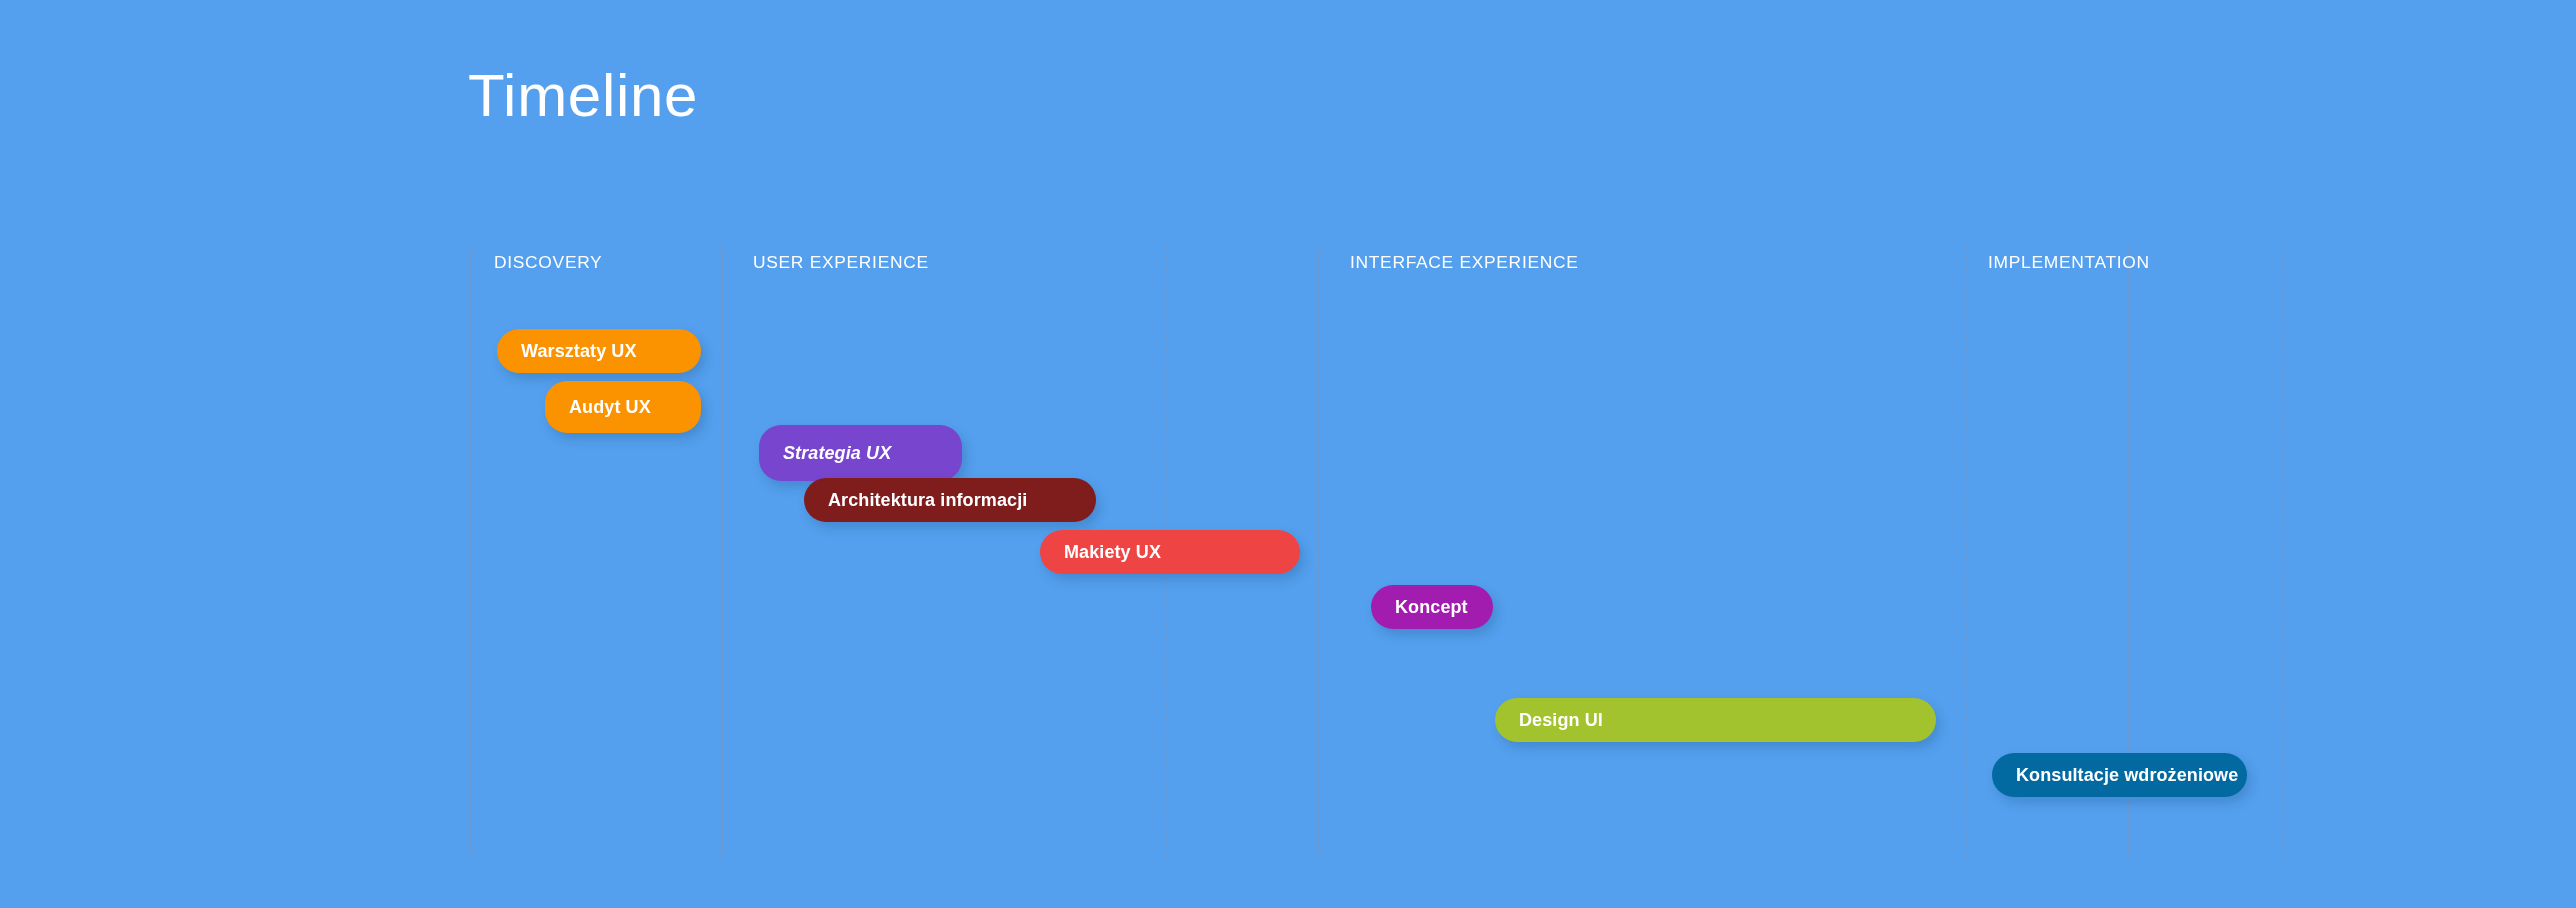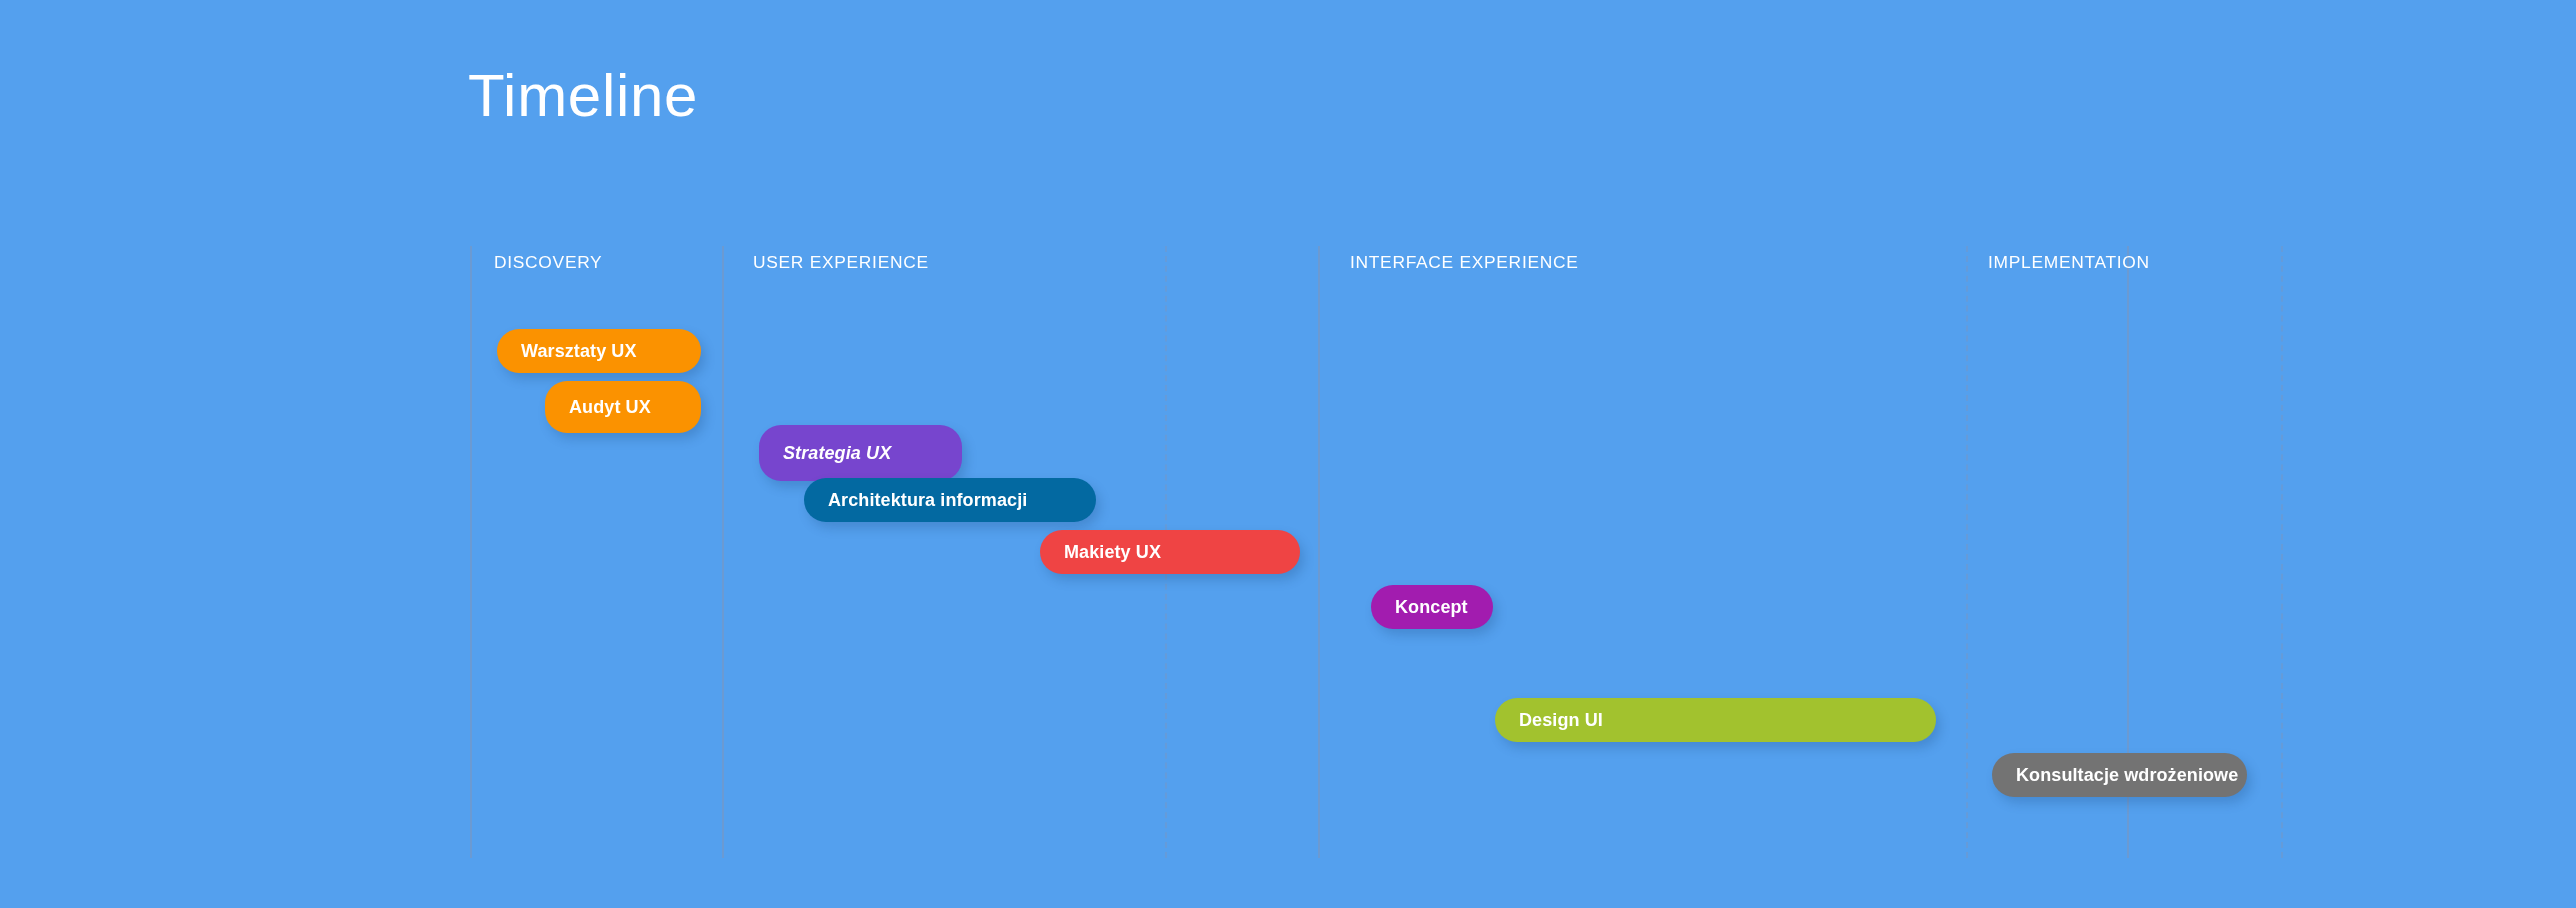--- a/index.html
+++ b/index.html
@@ -108,31 +108,31 @@
       <div class="phase-label" style="left: 1988px;">IMPLEMENTATION</div>
       <div class="bar" style="left: 497px; width: 204px; top: 329px; height: 44px; border-radius: 22px; background: rgb(251, 146, 0);">
         <span class="bar-label">Warsztaty UX</span>
       </div>
       <div class="bar" style="left: 545px; width: 156px; top: 381px; height: 52px; border-radius: 22px; background: rgb(251, 146, 0);">
         <span class="bar-label">Audyt UX</span>
       </div>
       <div class="bar" style="left: 759px; width: 203px; top: 425px; height: 56px; border-radius: 22px; background: rgb(119, 69, 206); font-style: italic;">
         <span class="bar-label">Strategia UX</span>
       </div>
-      <div class="bar" style="left: 804px; width: 292px; top: 478px; height: 44px; border-radius: 22px; background: #0369a1;">
+      <div class="bar" style="left: 804px; width: 292px; top: 478px; height: 44px; border-radius: 22px; background: #7f1d1d;">
         <span class="bar-label">Architektura informacji</span>
       </div>
       <div class="bar" style="left: 1040px; width: 260px; top: 530px; height: 44px; border-radius: 22px; background: #ef4444;">
         <span class="bar-label">Makiety UX</span>
       </div>
       <div class="bar" style="left: 1371px; width: 122px; top: 585px; height: 44px; border-radius: 22px; background: #a21caf;">
         <span class="bar-label">Koncept</span>
       </div>
       <div class="bar" style="left: 1495px; width: 441px; top: 698px; height: 44px; border-radius: 22px; background: rgb(162, 194, 46);">
         <span class="bar-label">Design UI</span>
       </div>
-      <div class="bar" style="left: 1992px; width: 255px; top: 753px; height: 44px; border-radius: 22px; background: #737373;">
+      <div class="bar" style="left: 1992px; width: 255px; top: 753px; height: 44px; border-radius: 22px; background: #0369a1;">
         <span class="bar-label">Konsultacje wdrożeniowe</span>
       </div>
     </div>
 
 </div>
 
 
 </body></html>

